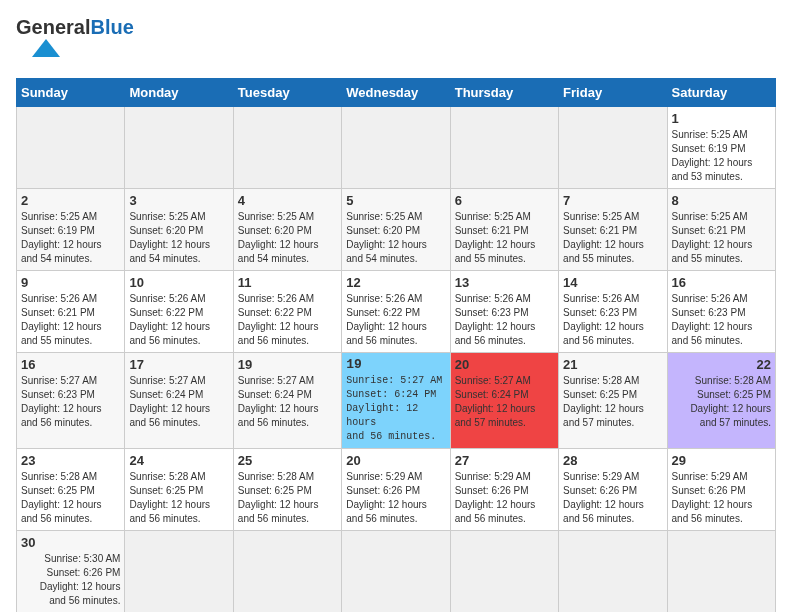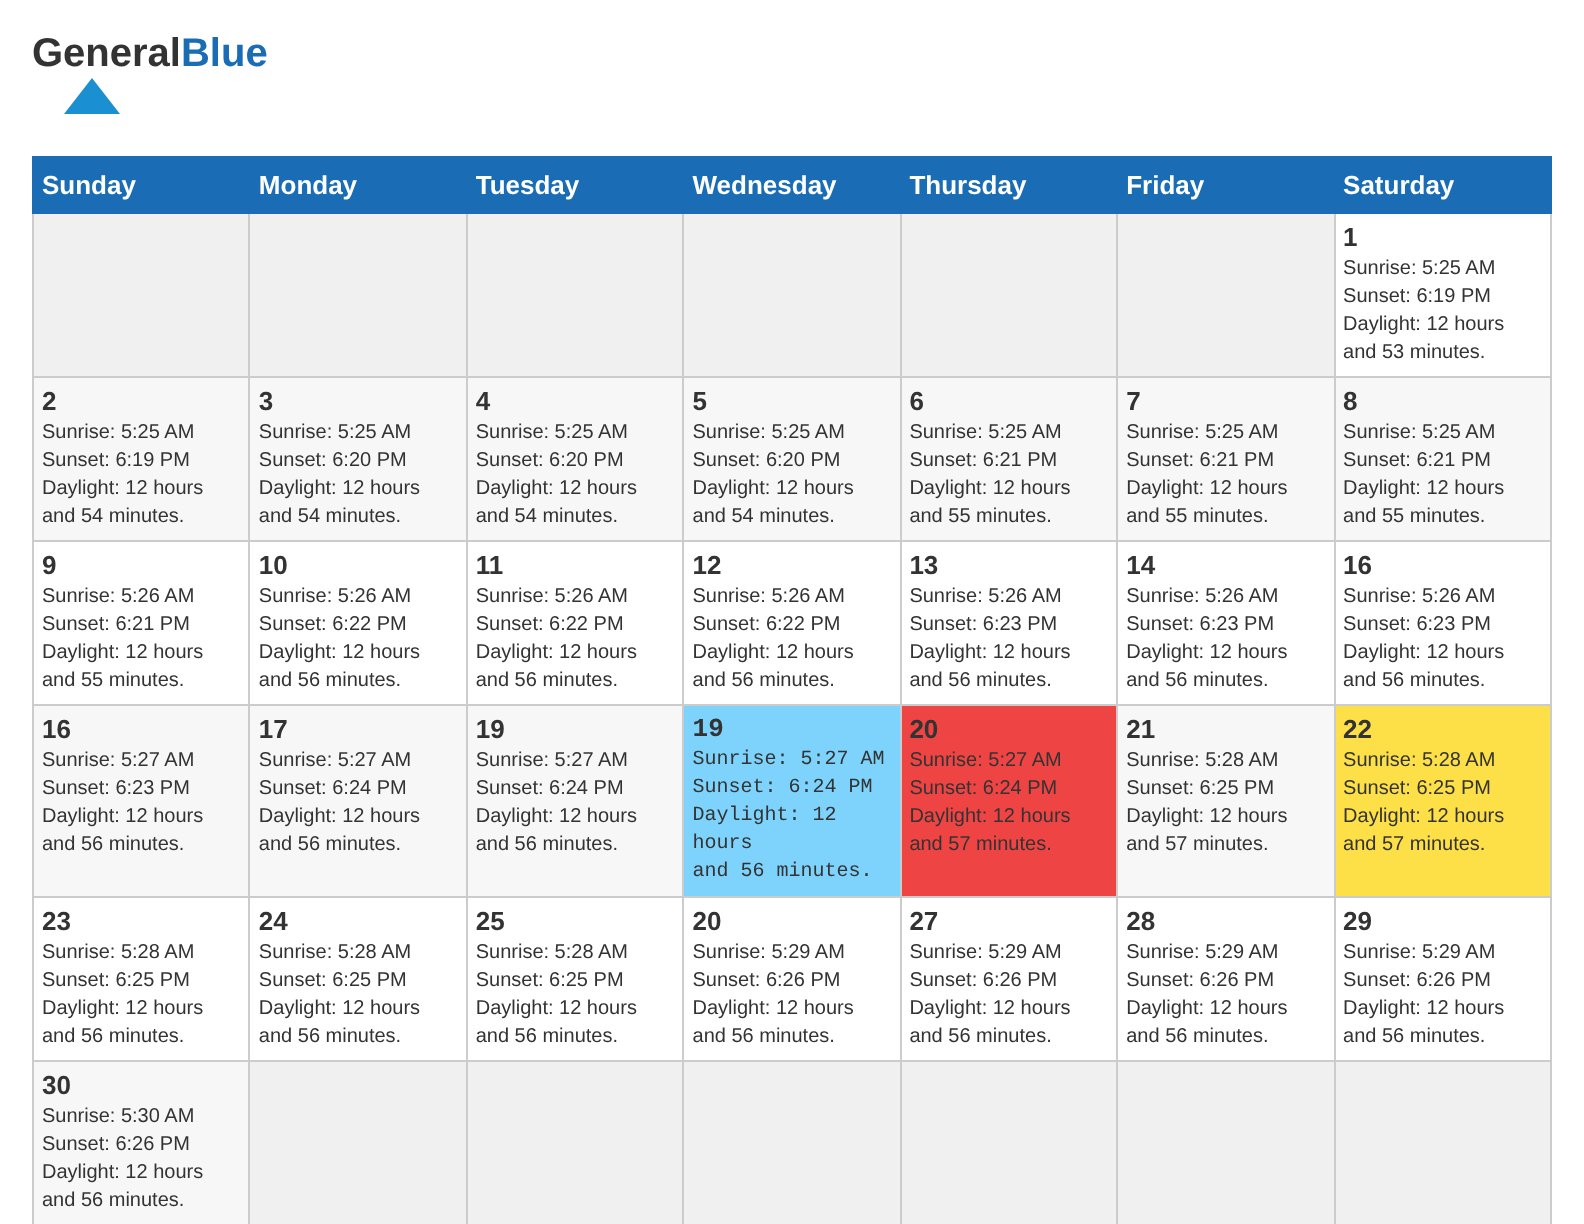--- a/index.html
+++ b/index.html
@@ -256,21 +256,21 @@
 Daylight: 12 hours
 and 57 minutes.</div>
         </td>
         <td style="background: rgb(247, 247, 247);">
           <div class="day-number">21</div>
           <div class="day-info" style="white-space: pre-line;">Sunrise: 5:28 AM
 Sunset: 6:25 PM
 Daylight: 12 hours
 and 57 minutes.</div>
         </td>
-        <td style="background: #fde047;">
+        <td style="background: #c4b5fd; text-align: right;">
           <div class="day-number">22</div>
           <div class="day-info" style="white-space: pre-line;">Sunrise: 5:28 AM
 Sunset: 6:25 PM
 Daylight: 12 hours
 and 57 minutes.</div>
         </td>
       </tr>
       <tr>
         <td>
           <div class="day-number">23</div>
@@ -318,21 +318,21 @@
           <div class="day-number">29</div>
           <div class="day-info" style="white-space: pre-line;">Sunrise: 5:29 AM
 Sunset: 6:26 PM
 Daylight: 12 hours
 and 56 minutes.</div>
         </td>
       </tr>
       <tr>
         <td style="background: rgb(247, 247, 247);">
           <div class="day-number">30</div>
-          <div class="day-info" style="white-space: pre-line;">Sunrise: 5:30 AM
+          <div class="day-info" style="white-space: pre-line; text-align: right;">Sunrise: 5:30 AM
 Sunset: 6:26 PM
 Daylight: 12 hours
 and 56 minutes.</div>
         </td>
         <td class="empty" style="background: rgb(240, 240, 240);"></td>
         <td class="empty" style="background: rgb(240, 240, 240);"></td>
         <td class="empty" style="background: rgb(240, 240, 240);"></td>
         <td class="empty" style="background: rgb(240, 240, 240);"></td>
         <td class="empty" style="background: rgb(240, 240, 240);"></td>
         <td class="empty" style="background: rgb(240, 240, 240);"></td>

